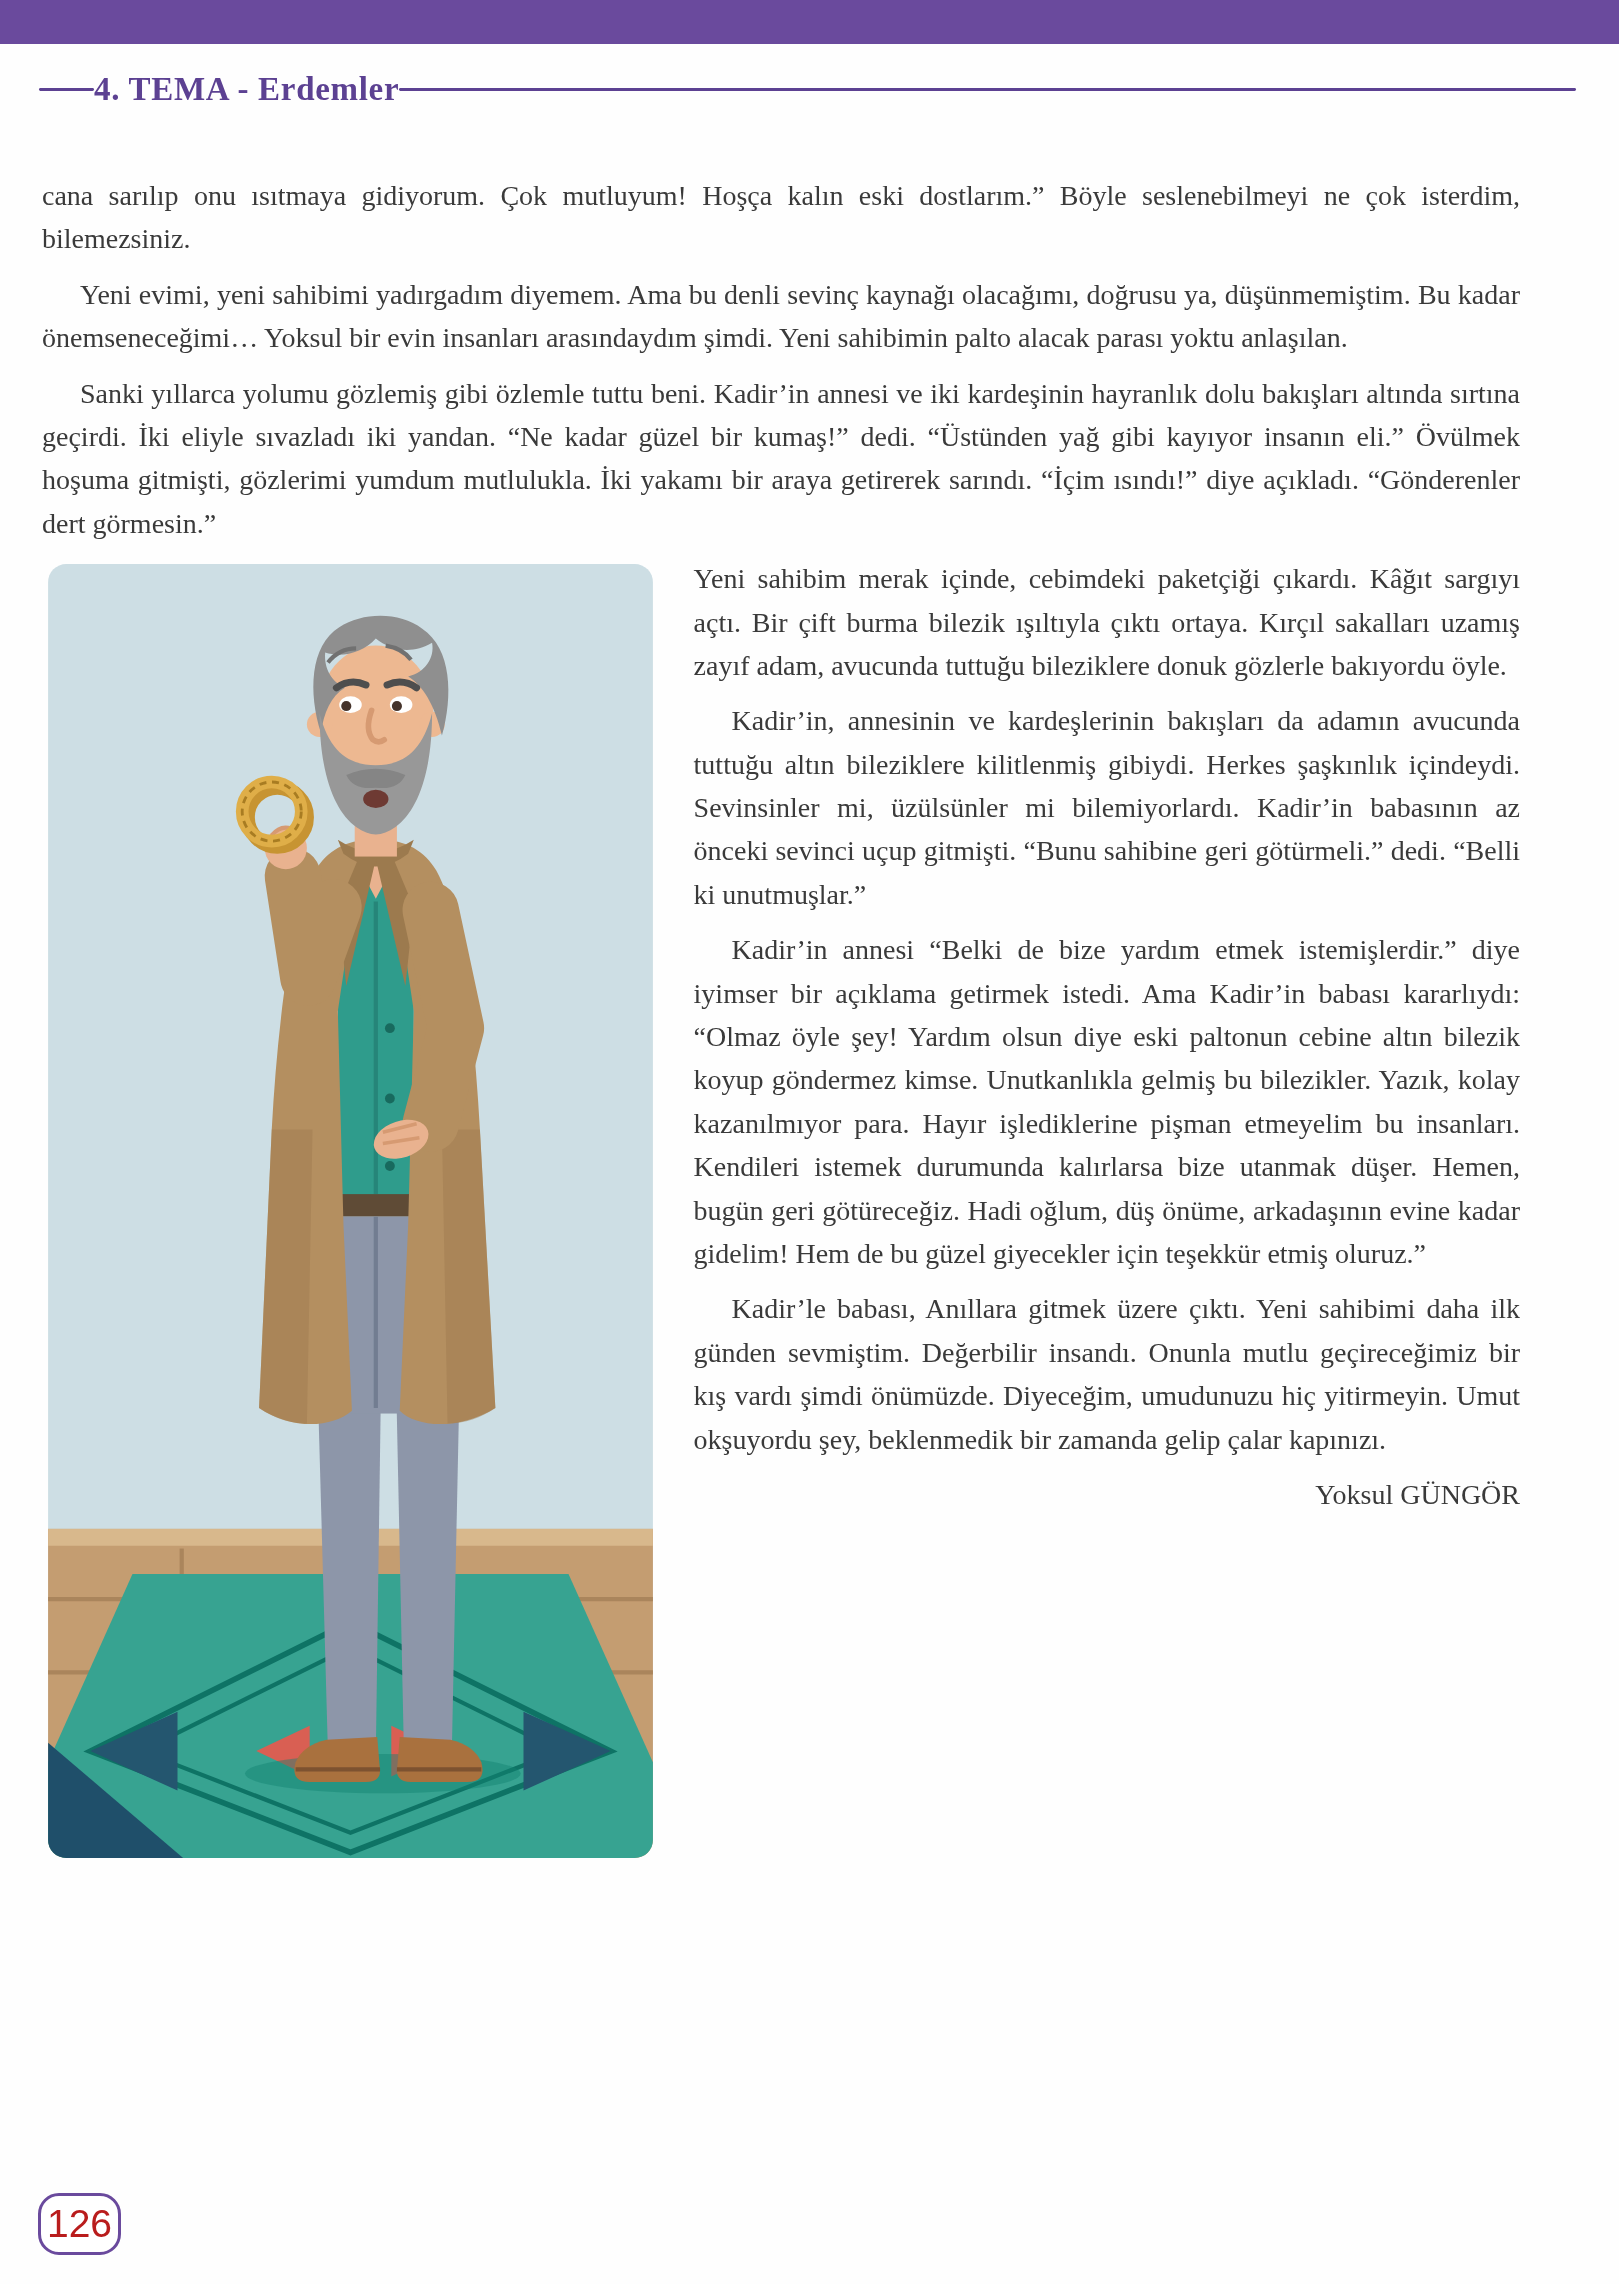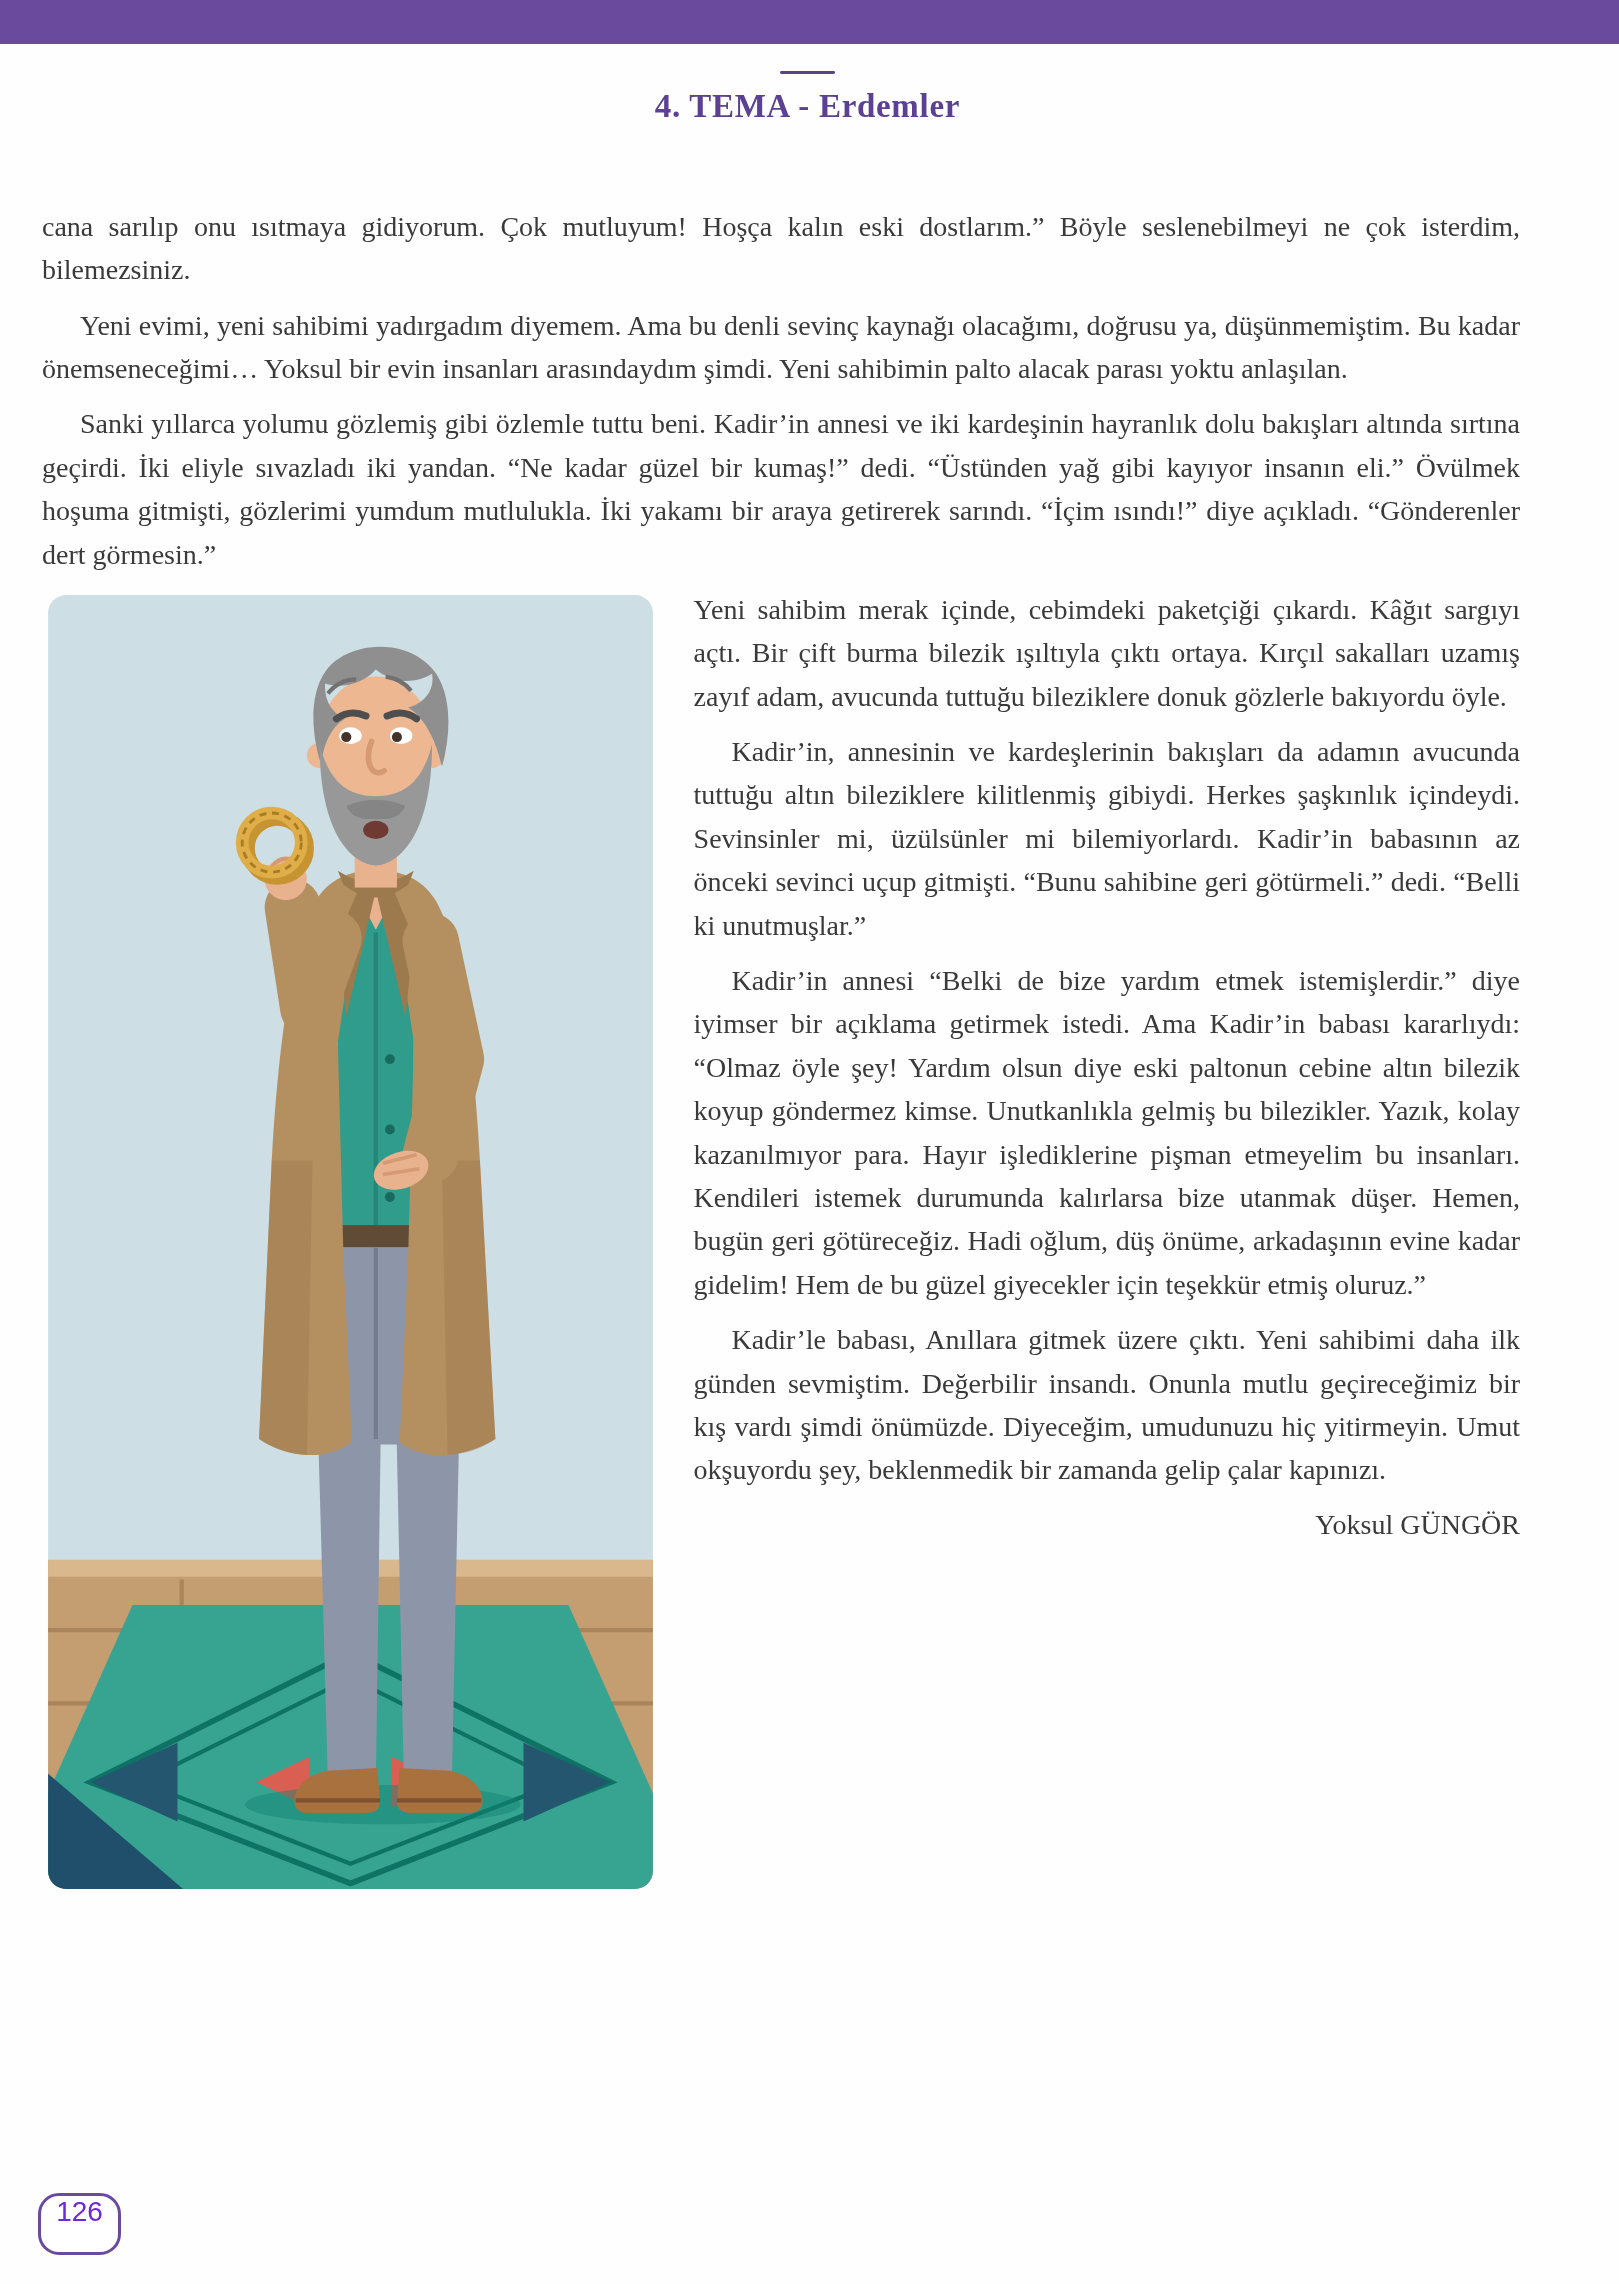--- a/index.html
+++ b/index.html
@@ -17,22 +17,20 @@
   .top-bar {
     width: 100%;
     height: 44px;
     background: #6a4a9d;
   }
 
   .tema-header {
     display: flex;
     align-items: center;
     margin: 27px 44px 0 39px;
-    gap: 14px;
-    flex-direction: column;
   }
   .rule { height: 2.8px; background: #5c4192; border-radius: 1.4px; }
   .rule-short { width: 55px; }
   .rule-long { flex: 1; }
   .tema-title {
     font-size: 33px;
     font-weight: bold;
     color: #5c4192;
     letter-spacing: 0.7px;
     white-space: nowrap;
@@ -64,24 +62,25 @@
   .page-badge {
     position: absolute;
     left: 38px;
     bottom: 29.5px;
     width: 83px;
     height: 62px;
     border: 3.5px solid #6a4a9d;
     border-radius: 21px;
     background: #ffffff;
     display: flex;
+    align-items: center;
     justify-content: center;
     font-family: "Liberation Sans", sans-serif;
-    font-size: 28px;
-    color: #6d28d9;
+    font-size: 39px;
+    color: #b91c1c;
   }
 </style>
 </head>
 <body>
 
 <div class="page">
 
   <div class="top-bar"></div>
 
   <div class="tema-header">

